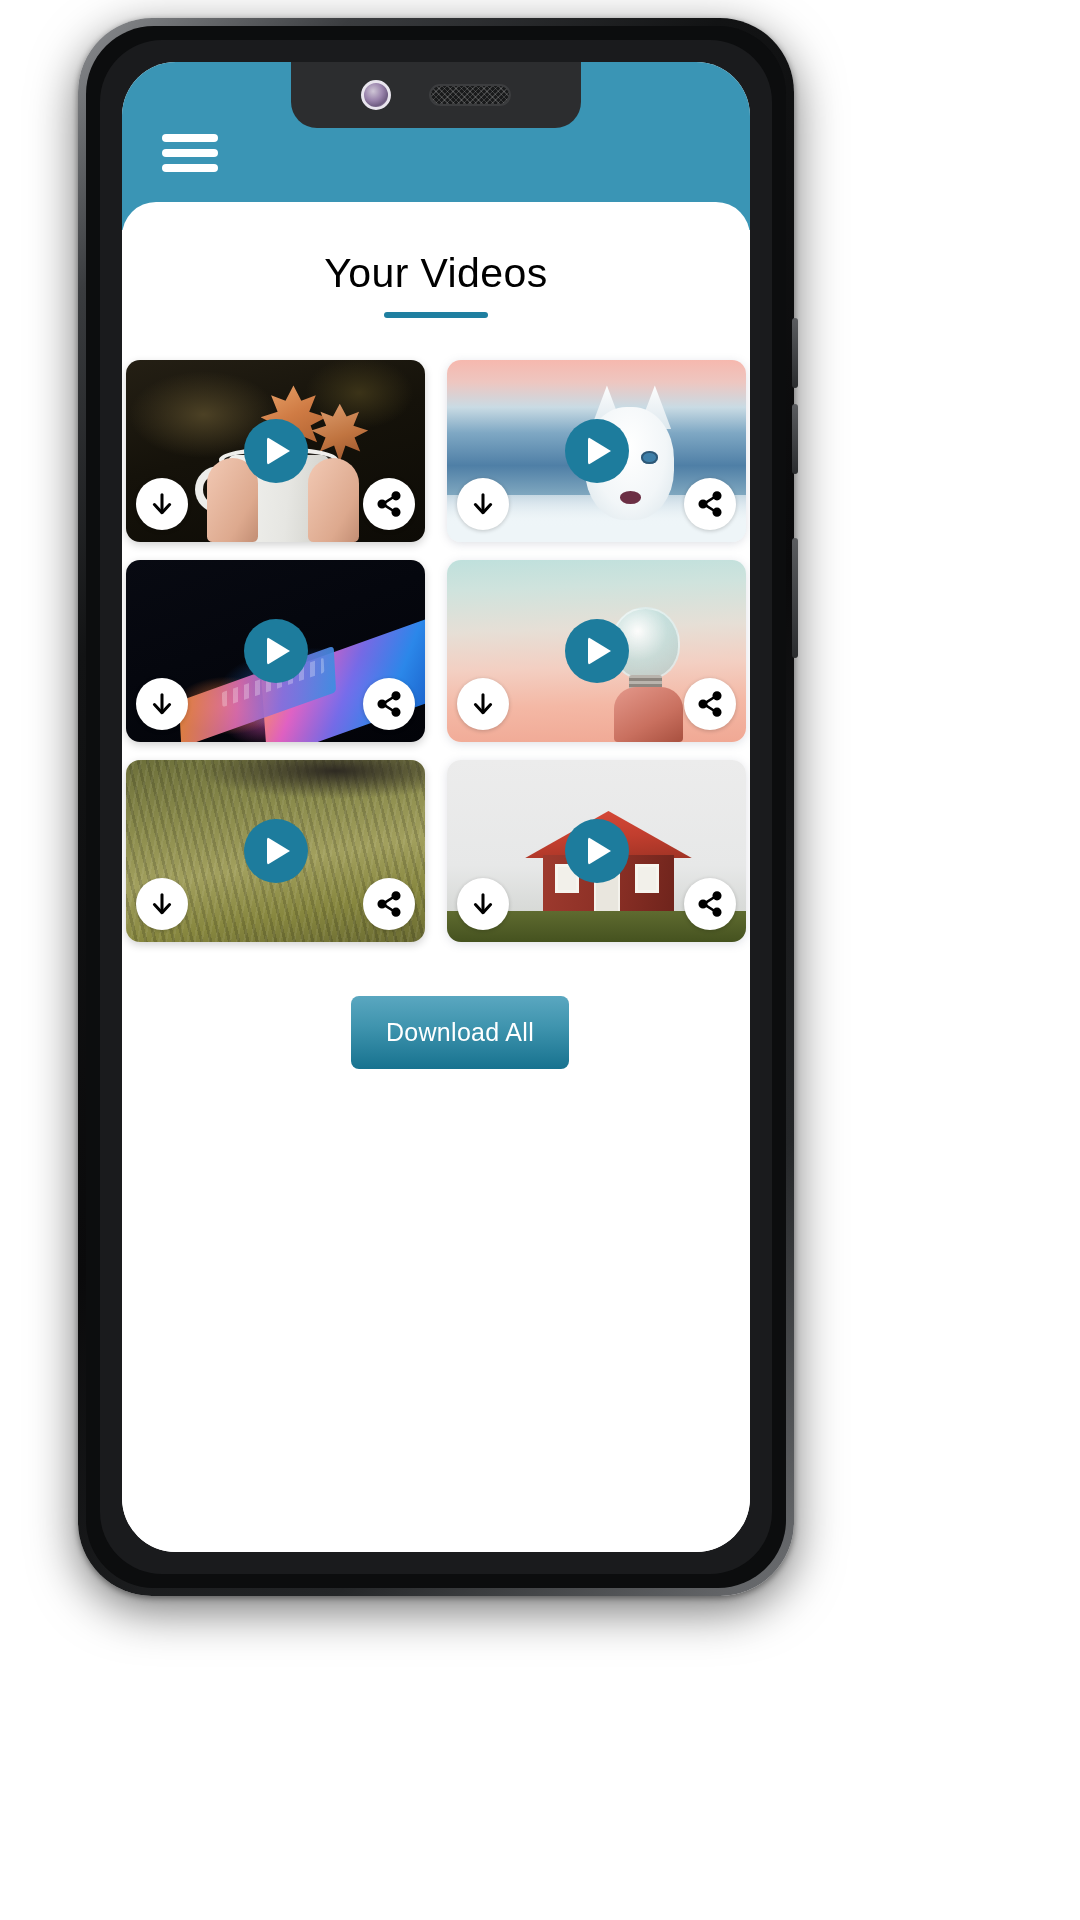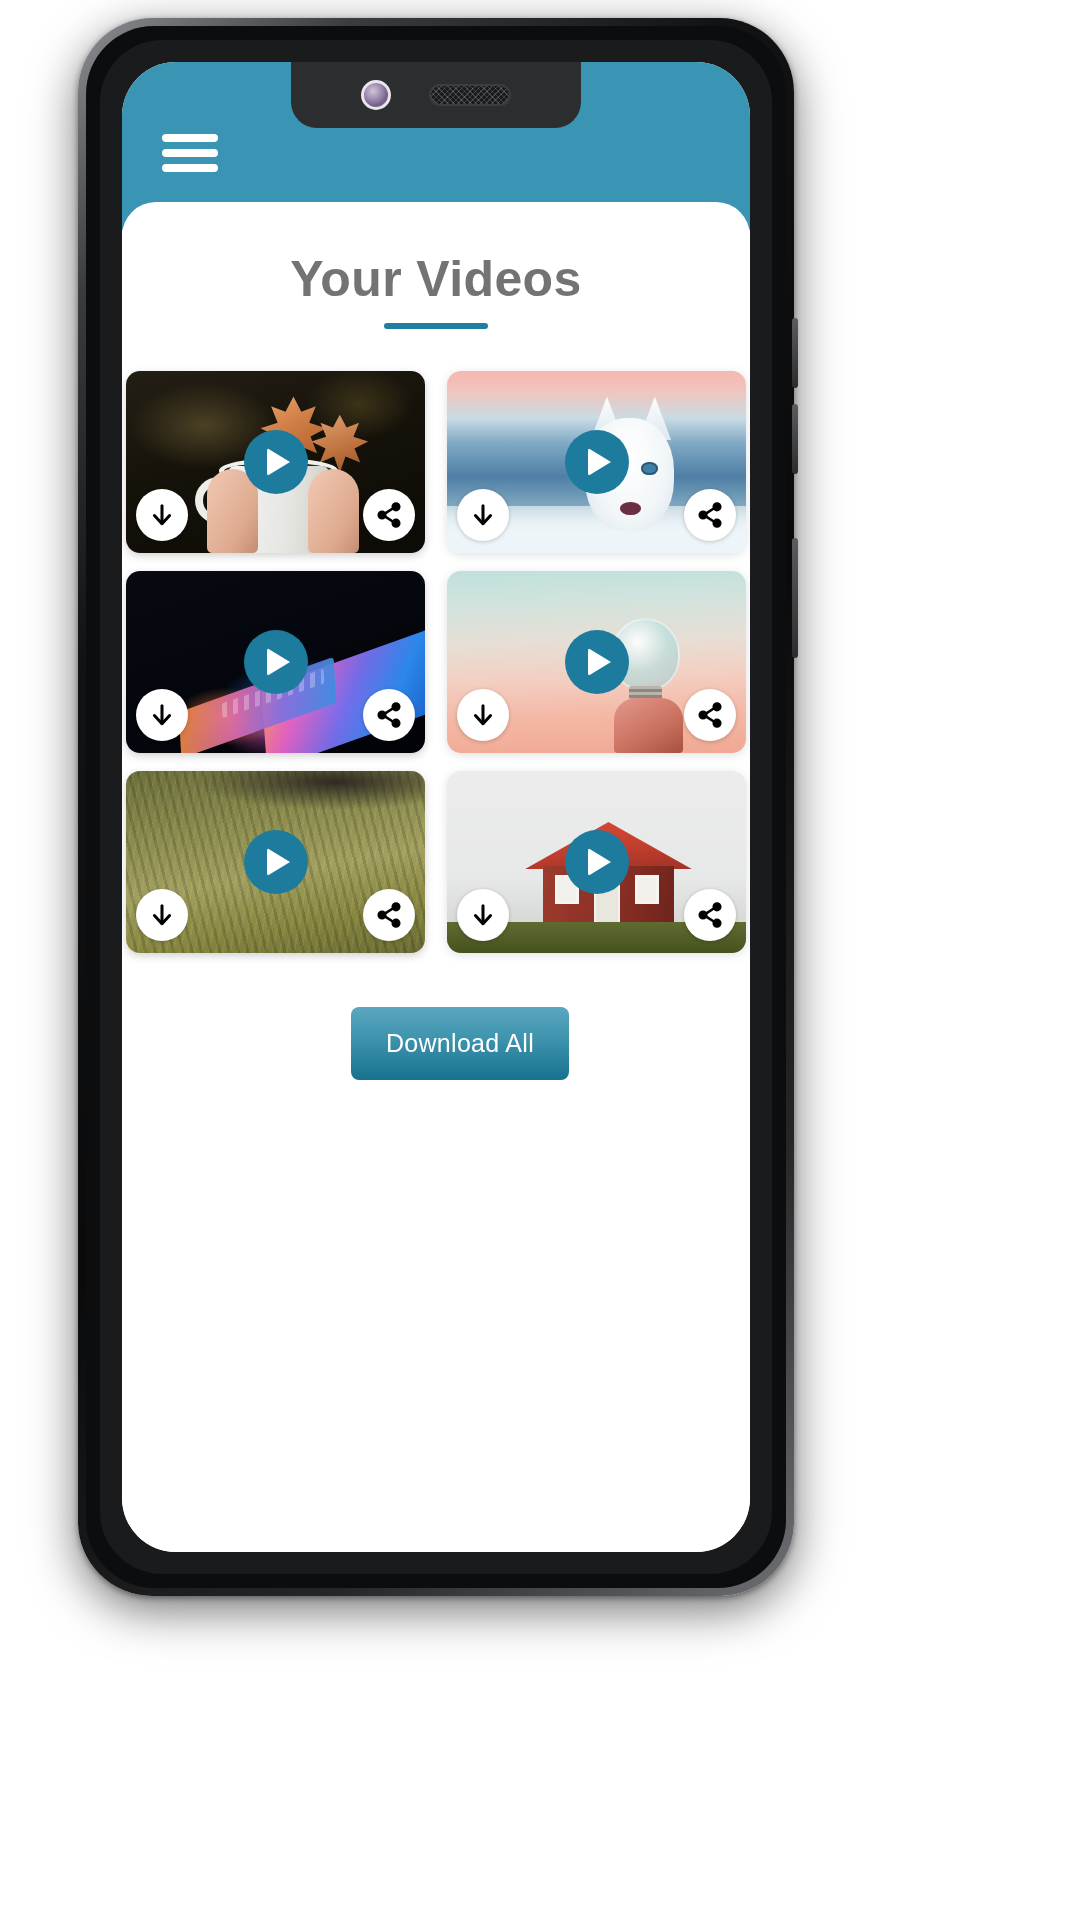--- a/index.html
+++ b/index.html
@@ -86,21 +86,21 @@
     display:flex; flex-direction:column; justify-content:space-between;
     z-index:40; cursor:pointer;
   }
   .hamburger span {
     display:block; height:8px; border-radius:4px; background:#ffffff;
   }
 
   
   .title-wrap { margin-top:48px; text-align:center; }
   .page-title {
-    font-size:50px; font-weight:bold; color:#737373;
+    font-size:41px; font-weight:normal; color:#000000;
     letter-spacing:.4px;
   }
   .title-underline {
     width:104px; height:6px; border-radius:3px;
     background:#1f7fa0; margin:15px auto 0;
   }
 
   
   .grid {
     margin:42px auto 0;

